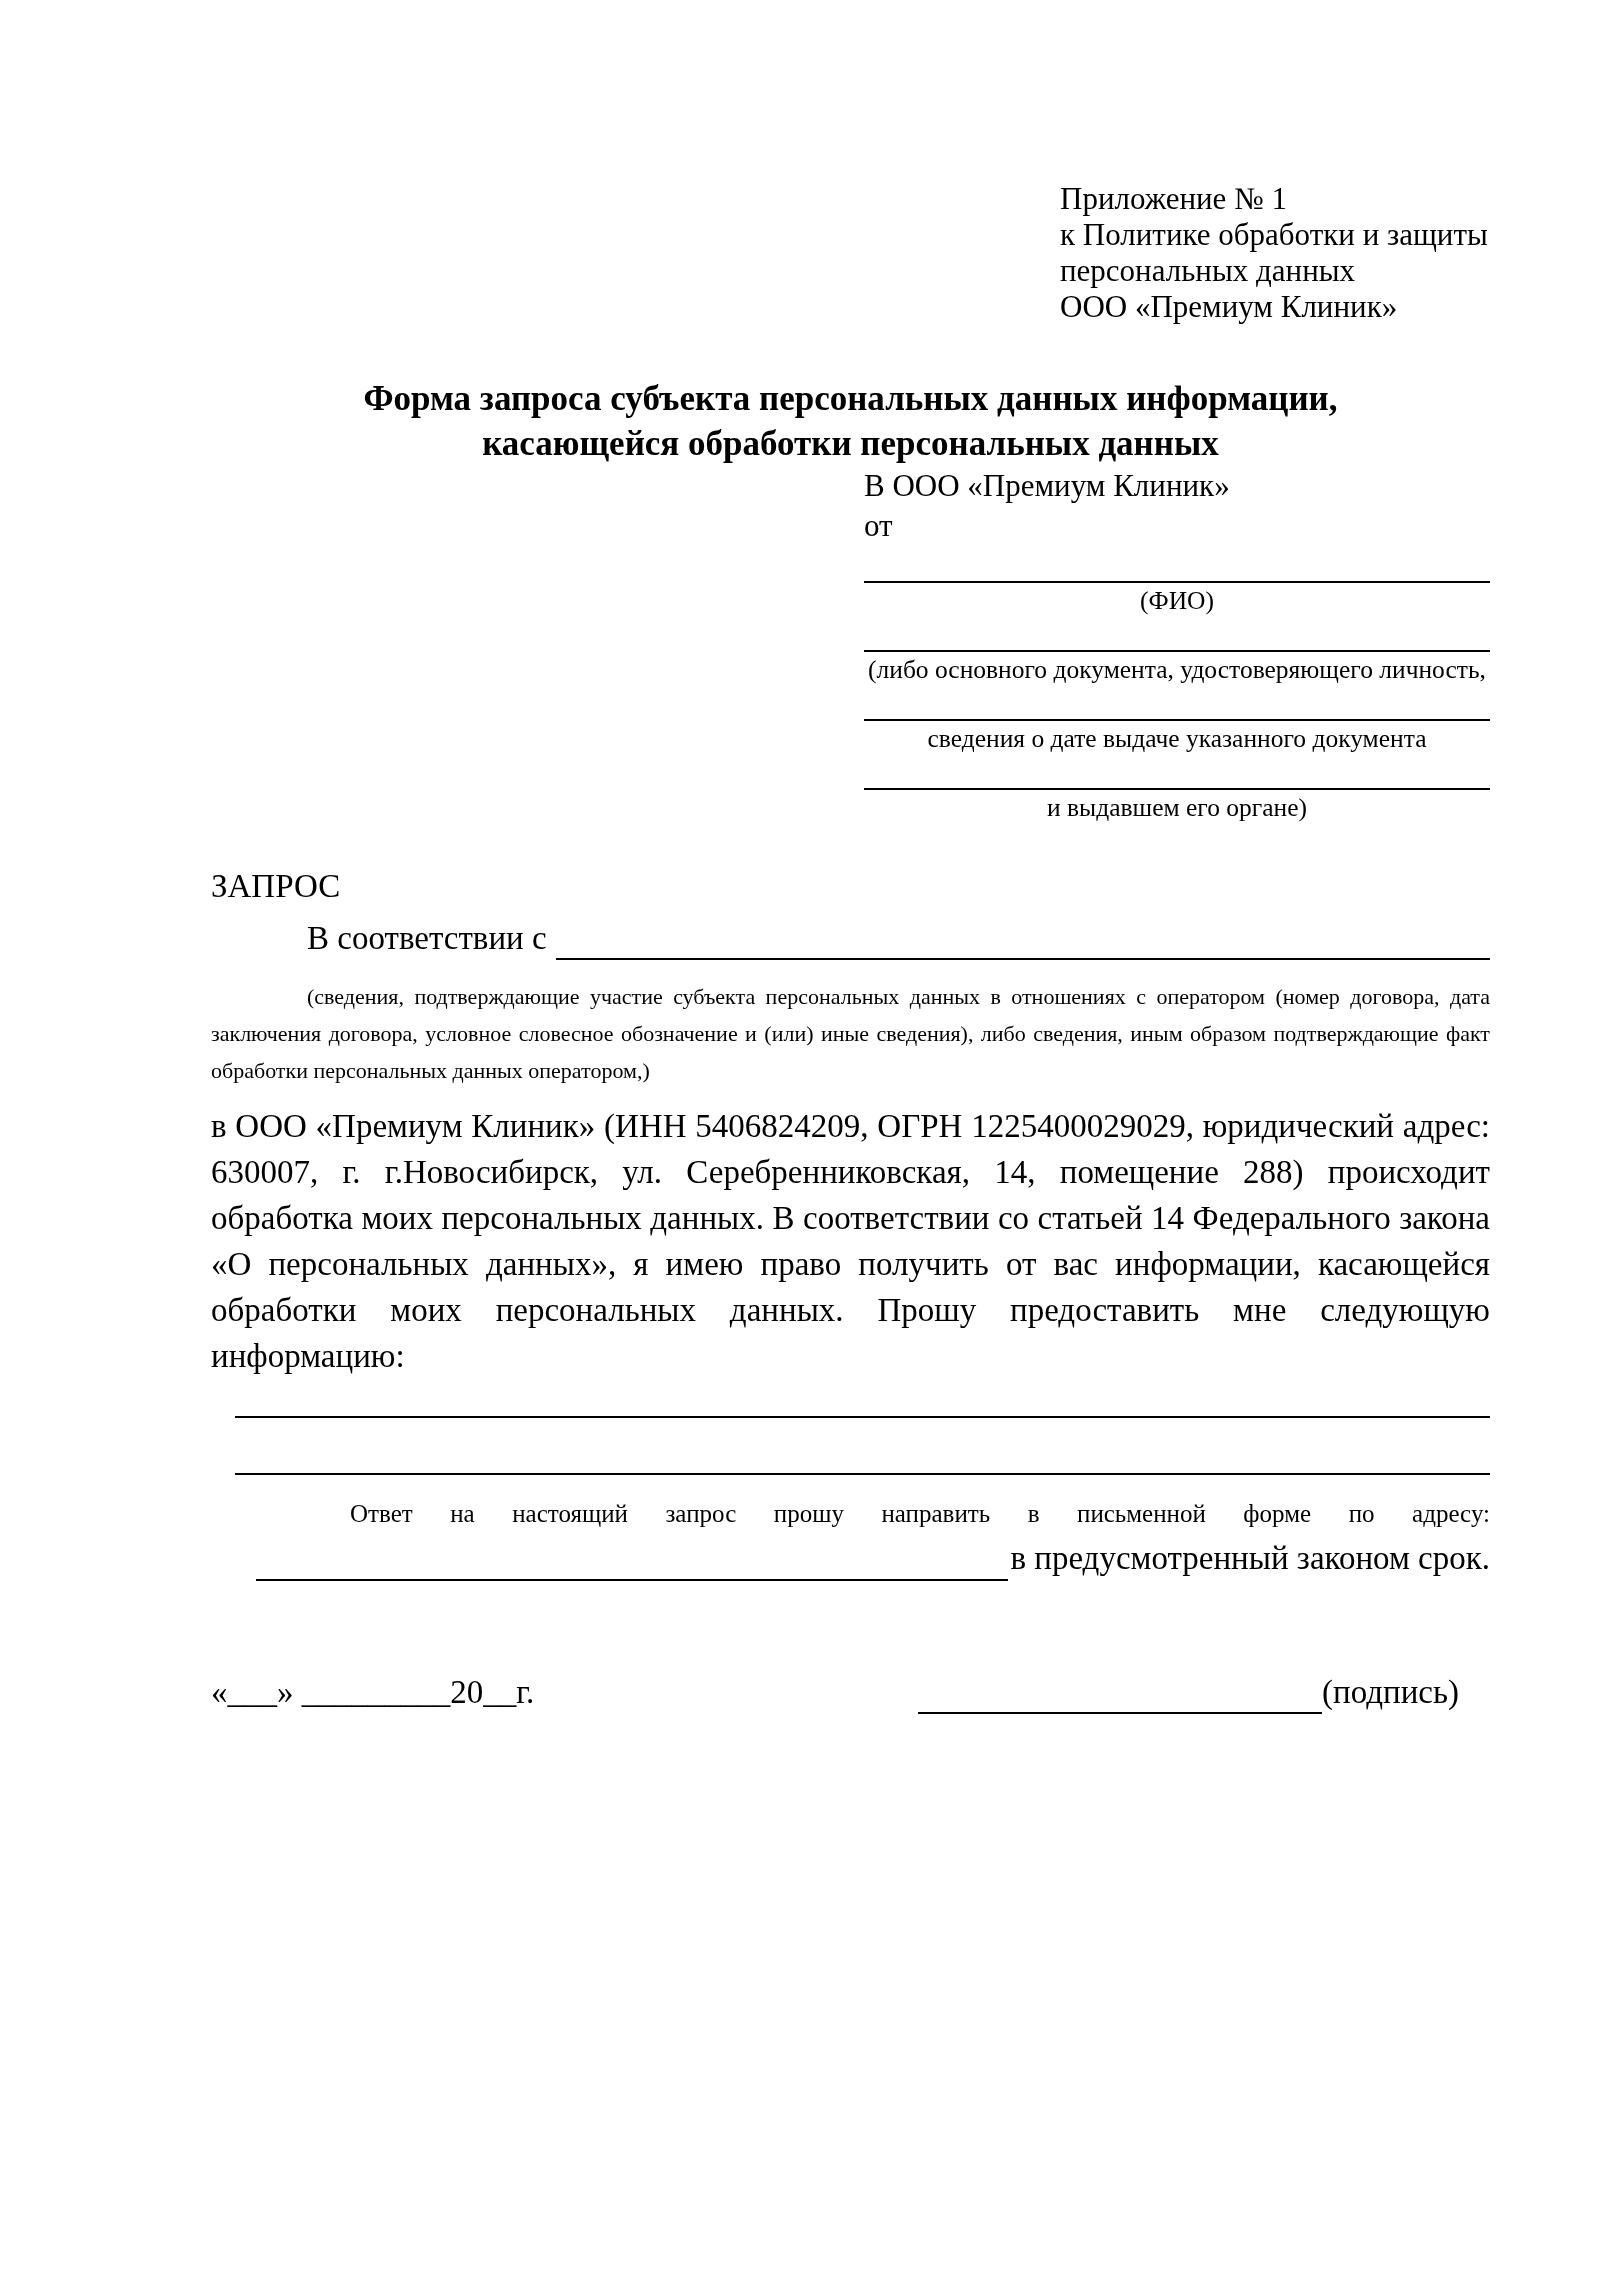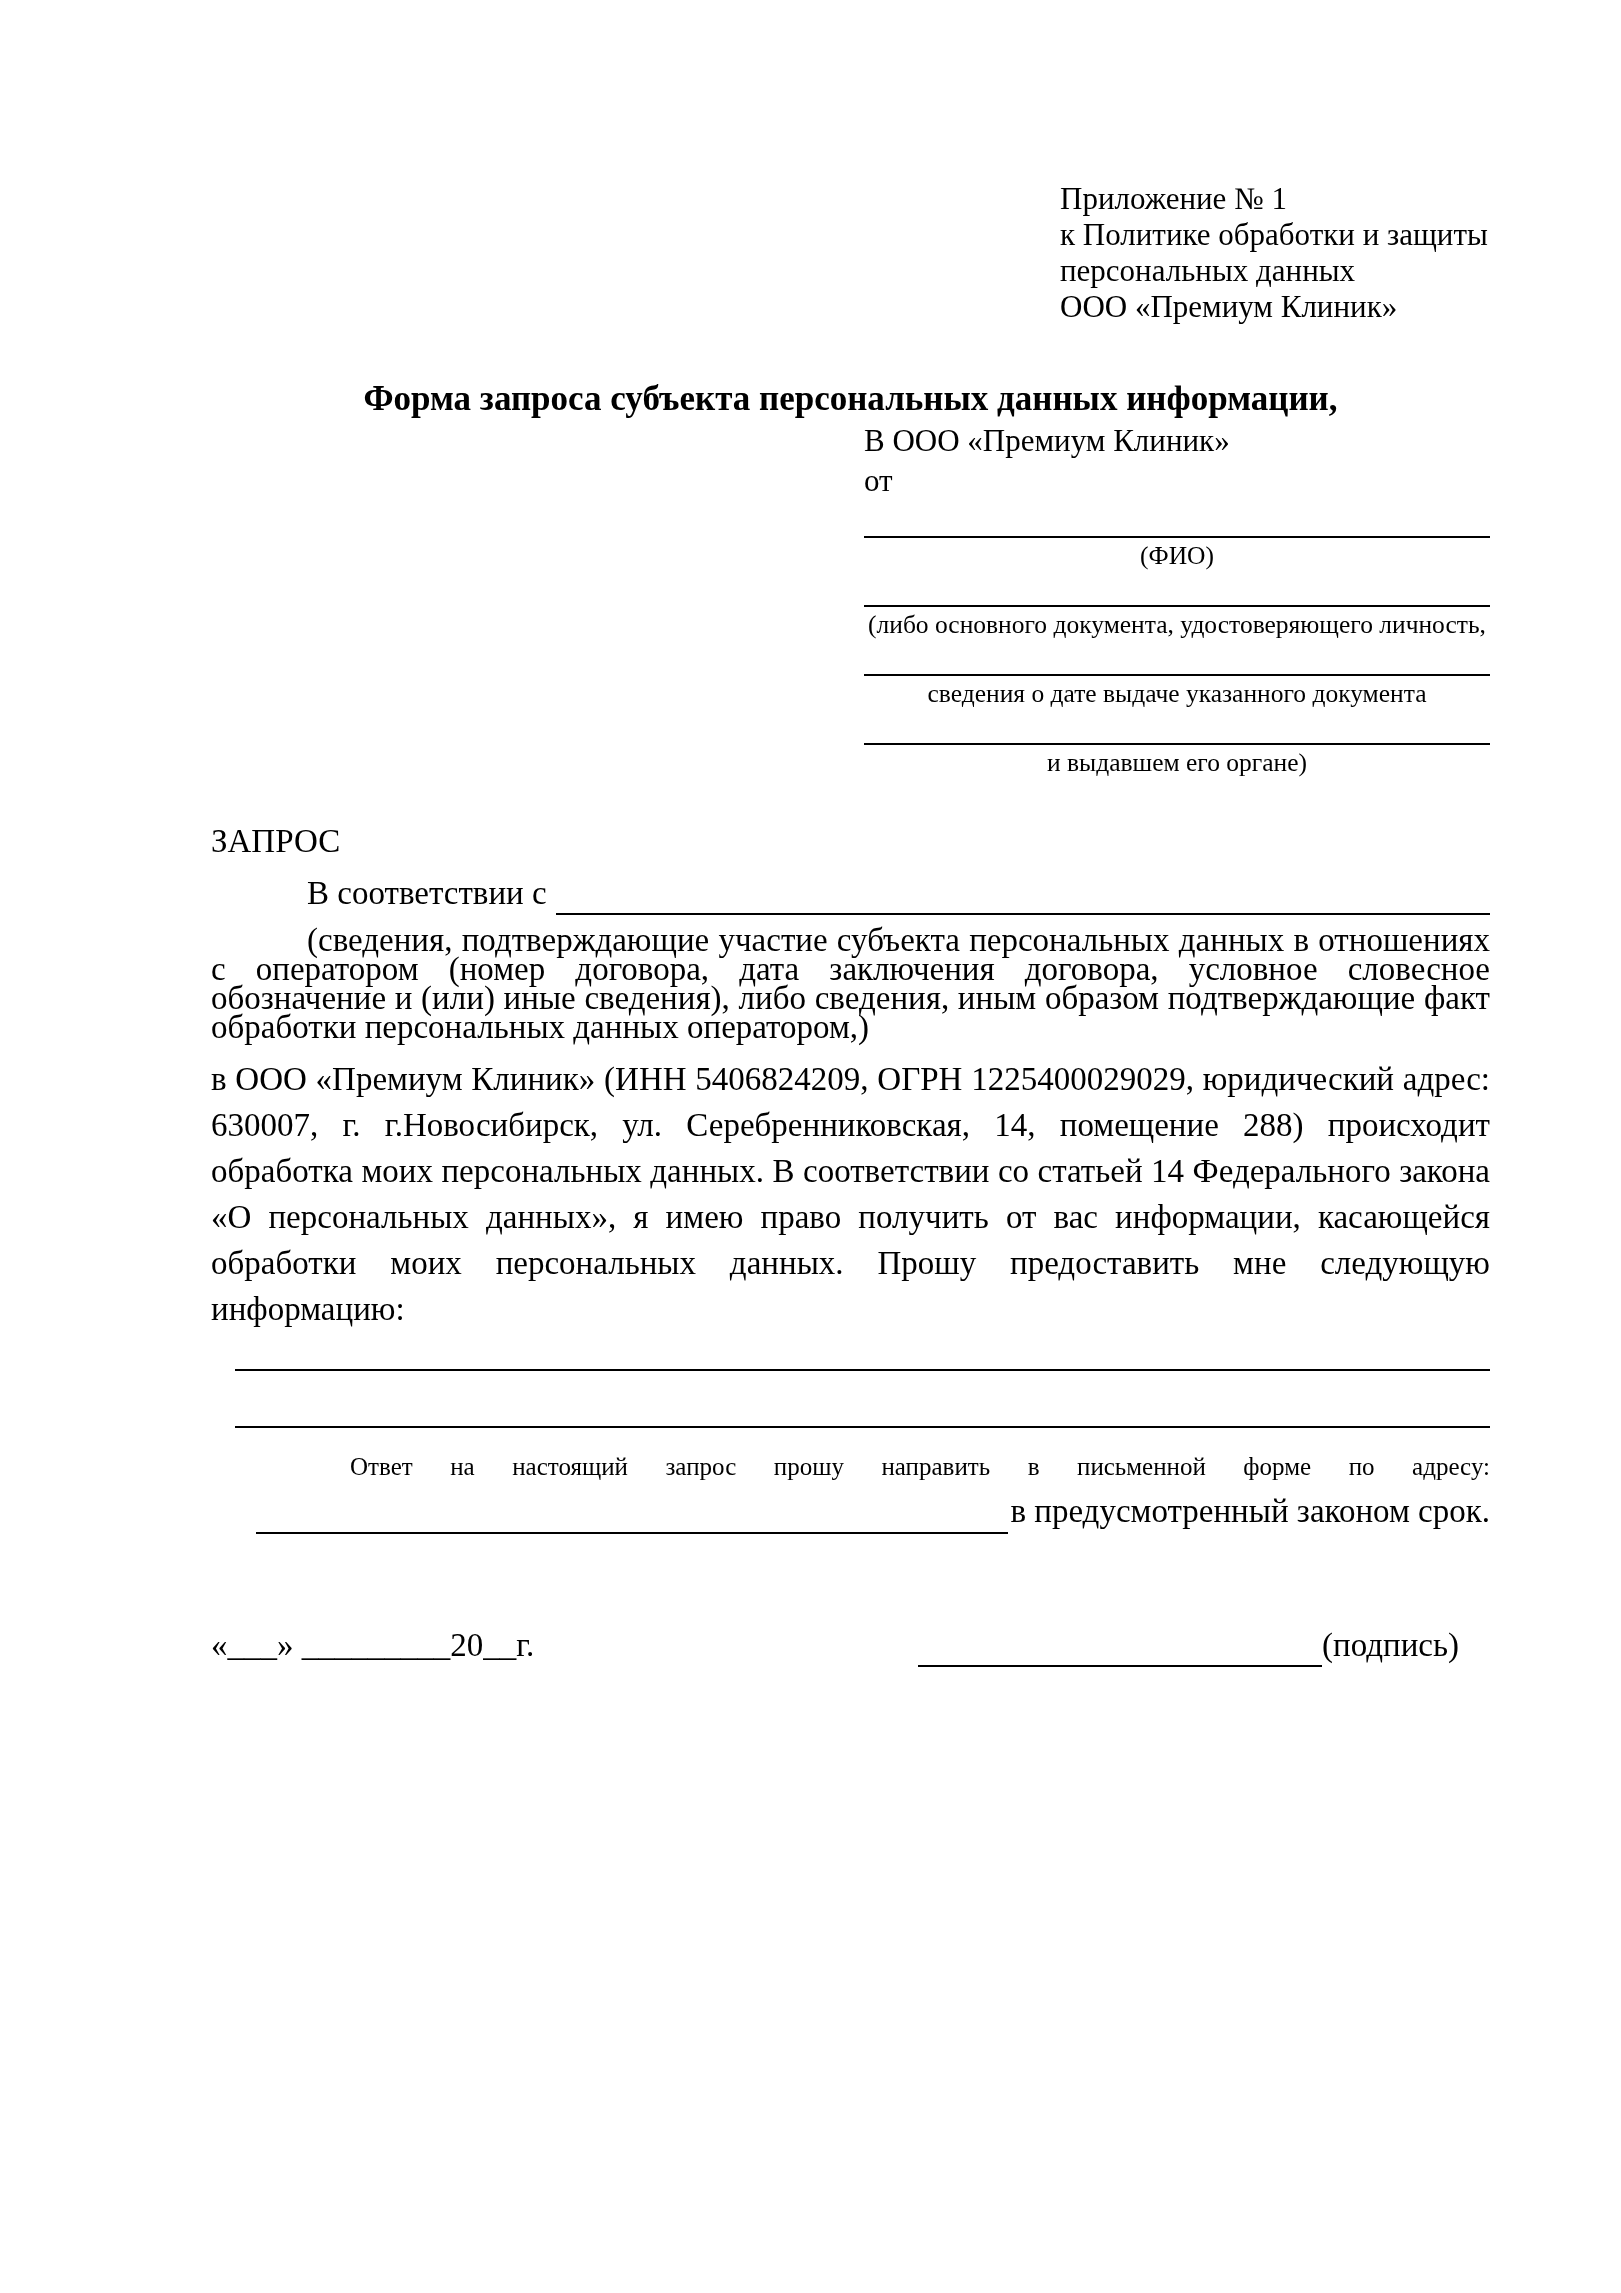--- a/index.html
+++ b/index.html
@@ -66,23 +66,23 @@
   }
   .intro-text { white-space: nowrap; }
   .intro-blank {
     flex: 1 1 auto;
     height: 39px;
     margin-left: 9.8px;
     border-bottom: 2.9px solid #000;
   }
 
   .note {
-    margin-top: 11px;
-    font-size: 33px;
-    line-height: 29px;
+    margin-top: 18px;
+    font-size: 22px;
+    line-height: 37px;
     text-align: justify;
     text-indent: 96px;
   }
 
   .body-par {
     margin-top: 13.7px;
     font-size: 33px;
     line-height: 46px;
     text-align: justify;
   }
@@ -139,20 +139,21 @@
 
   <div class="appendix">
     <div>Приложение № 1</div>
     <div>к Политике обработки и защиты</div>
     <div>персональных данных</div>
     <div>ООО «Премиум Клиник»</div>
   </div>
 
   <div class="doc-title">
     <div>Форма запроса субъекта персональных данных информации,</div>
+    <div>касающейся обработки персональных данных</div>
   </div>
 
   <div class="addressee">
     <div>В ООО «Премиум Клиник»</div>
     <div>от</div>
 
     <div>
       <div class="blank-rule"></div>
       <div class="blank-caption">(ФИО)</div>
     </div>

